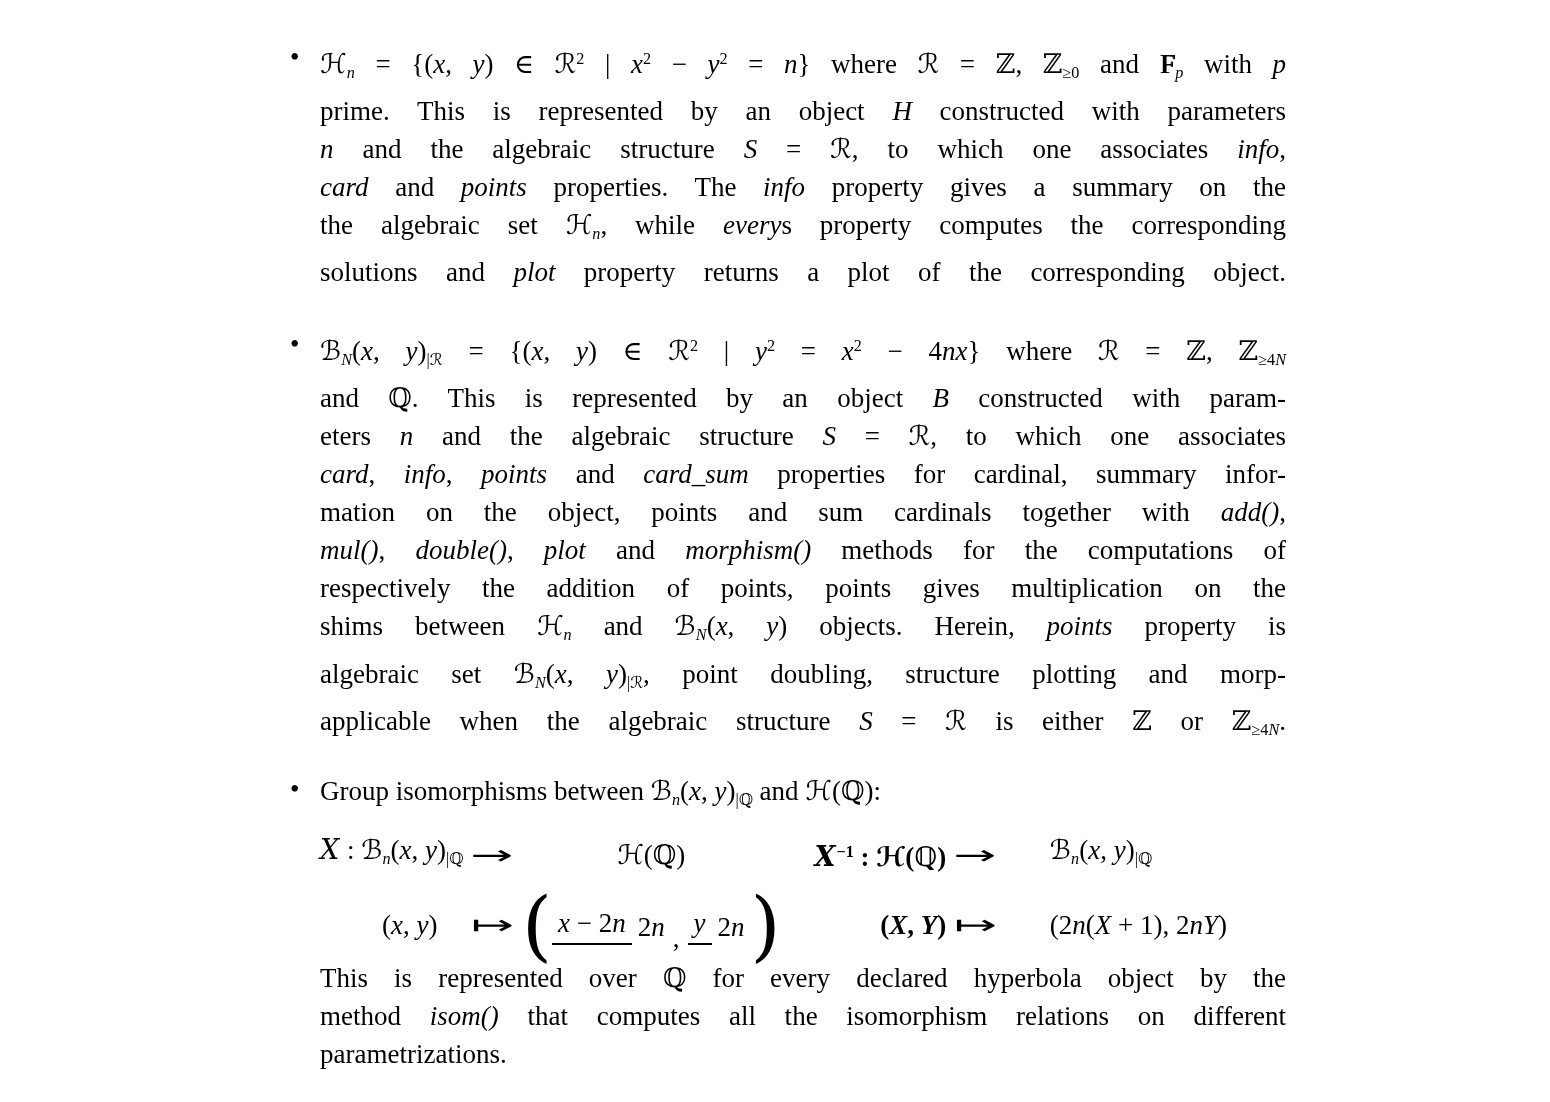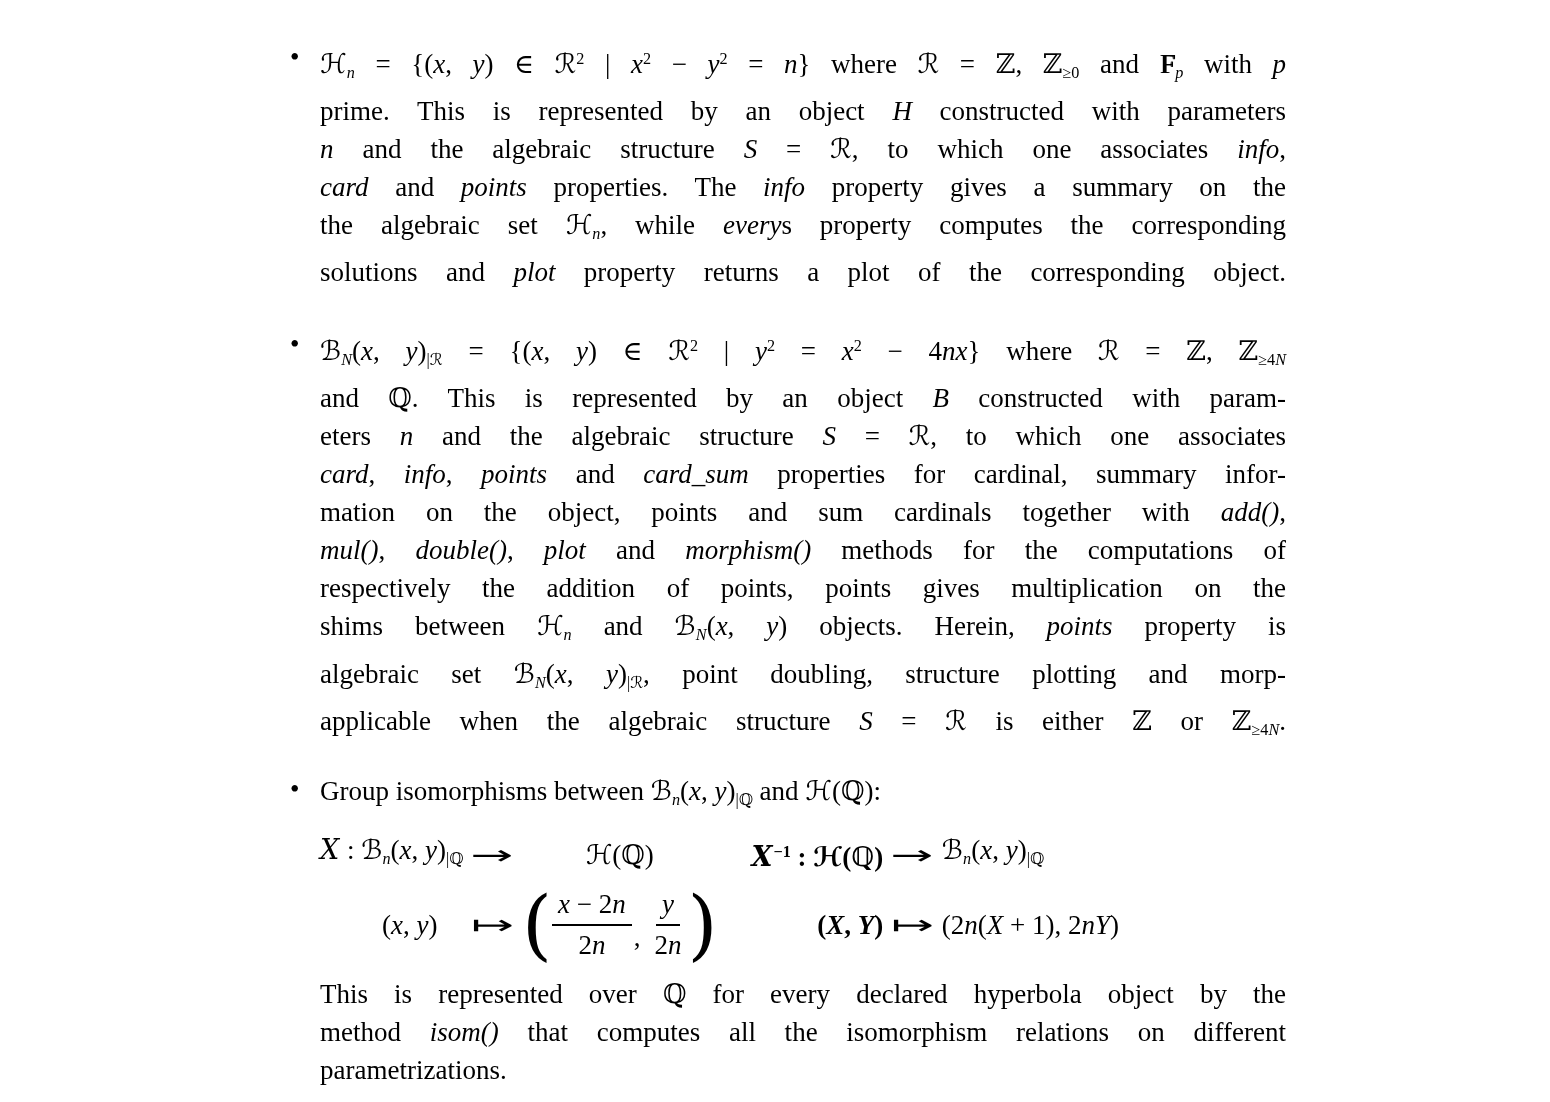--- a/index.html
+++ b/index.html
@@ -48,34 +48,34 @@
   .s-fracsep {
     display: inline-block; vertical-align: middle;
     transform: translateY(0.45em); padding: 0 8px 0 2px;
   }
 
   
   .math-grid {
     display: grid;
     grid-template-columns: repeat(6, max-content);
     align-items: center;
-    row-gap: 10px;
+    row-gap: 26px;
     margin: 12px 0 14px 0;
     text-align: left;
   }
   .math-grid .cell { white-space: nowrap; }
   .math-grid .c1 { justify-self: end; }
   .math-grid .c2, .math-grid .c5 { justify-self: center; padding: 0 18px; }
   .math-grid .c3 { justify-self: center; }
   .math-grid .c4 { justify-self: end; padding-left: 34px; font-weight: bold; }
-  .math-grid .c6 { justify-self: start; }
+  .math-grid .c6 { justify-self: start; margin-left: 45px; }
   .math-grid .r2.c1 { padding-right: 26px; }
 
   .frac {
-    display: inline-flex; flex-direction: column; align-items: center;
+    display: inline-flex; flex-direction: row; align-items: center;
     vertical-align: middle; text-align: center; line-height: 1.2;
   }
   .frac > .num { padding: 0 6px 3px 6px; border-bottom: 2px solid currentColor; }
   .frac > .den { padding: 3px 6px 0 6px; }
 </style>
 </head>
 <body>
 
 <div class="page">
   <div class="content">

